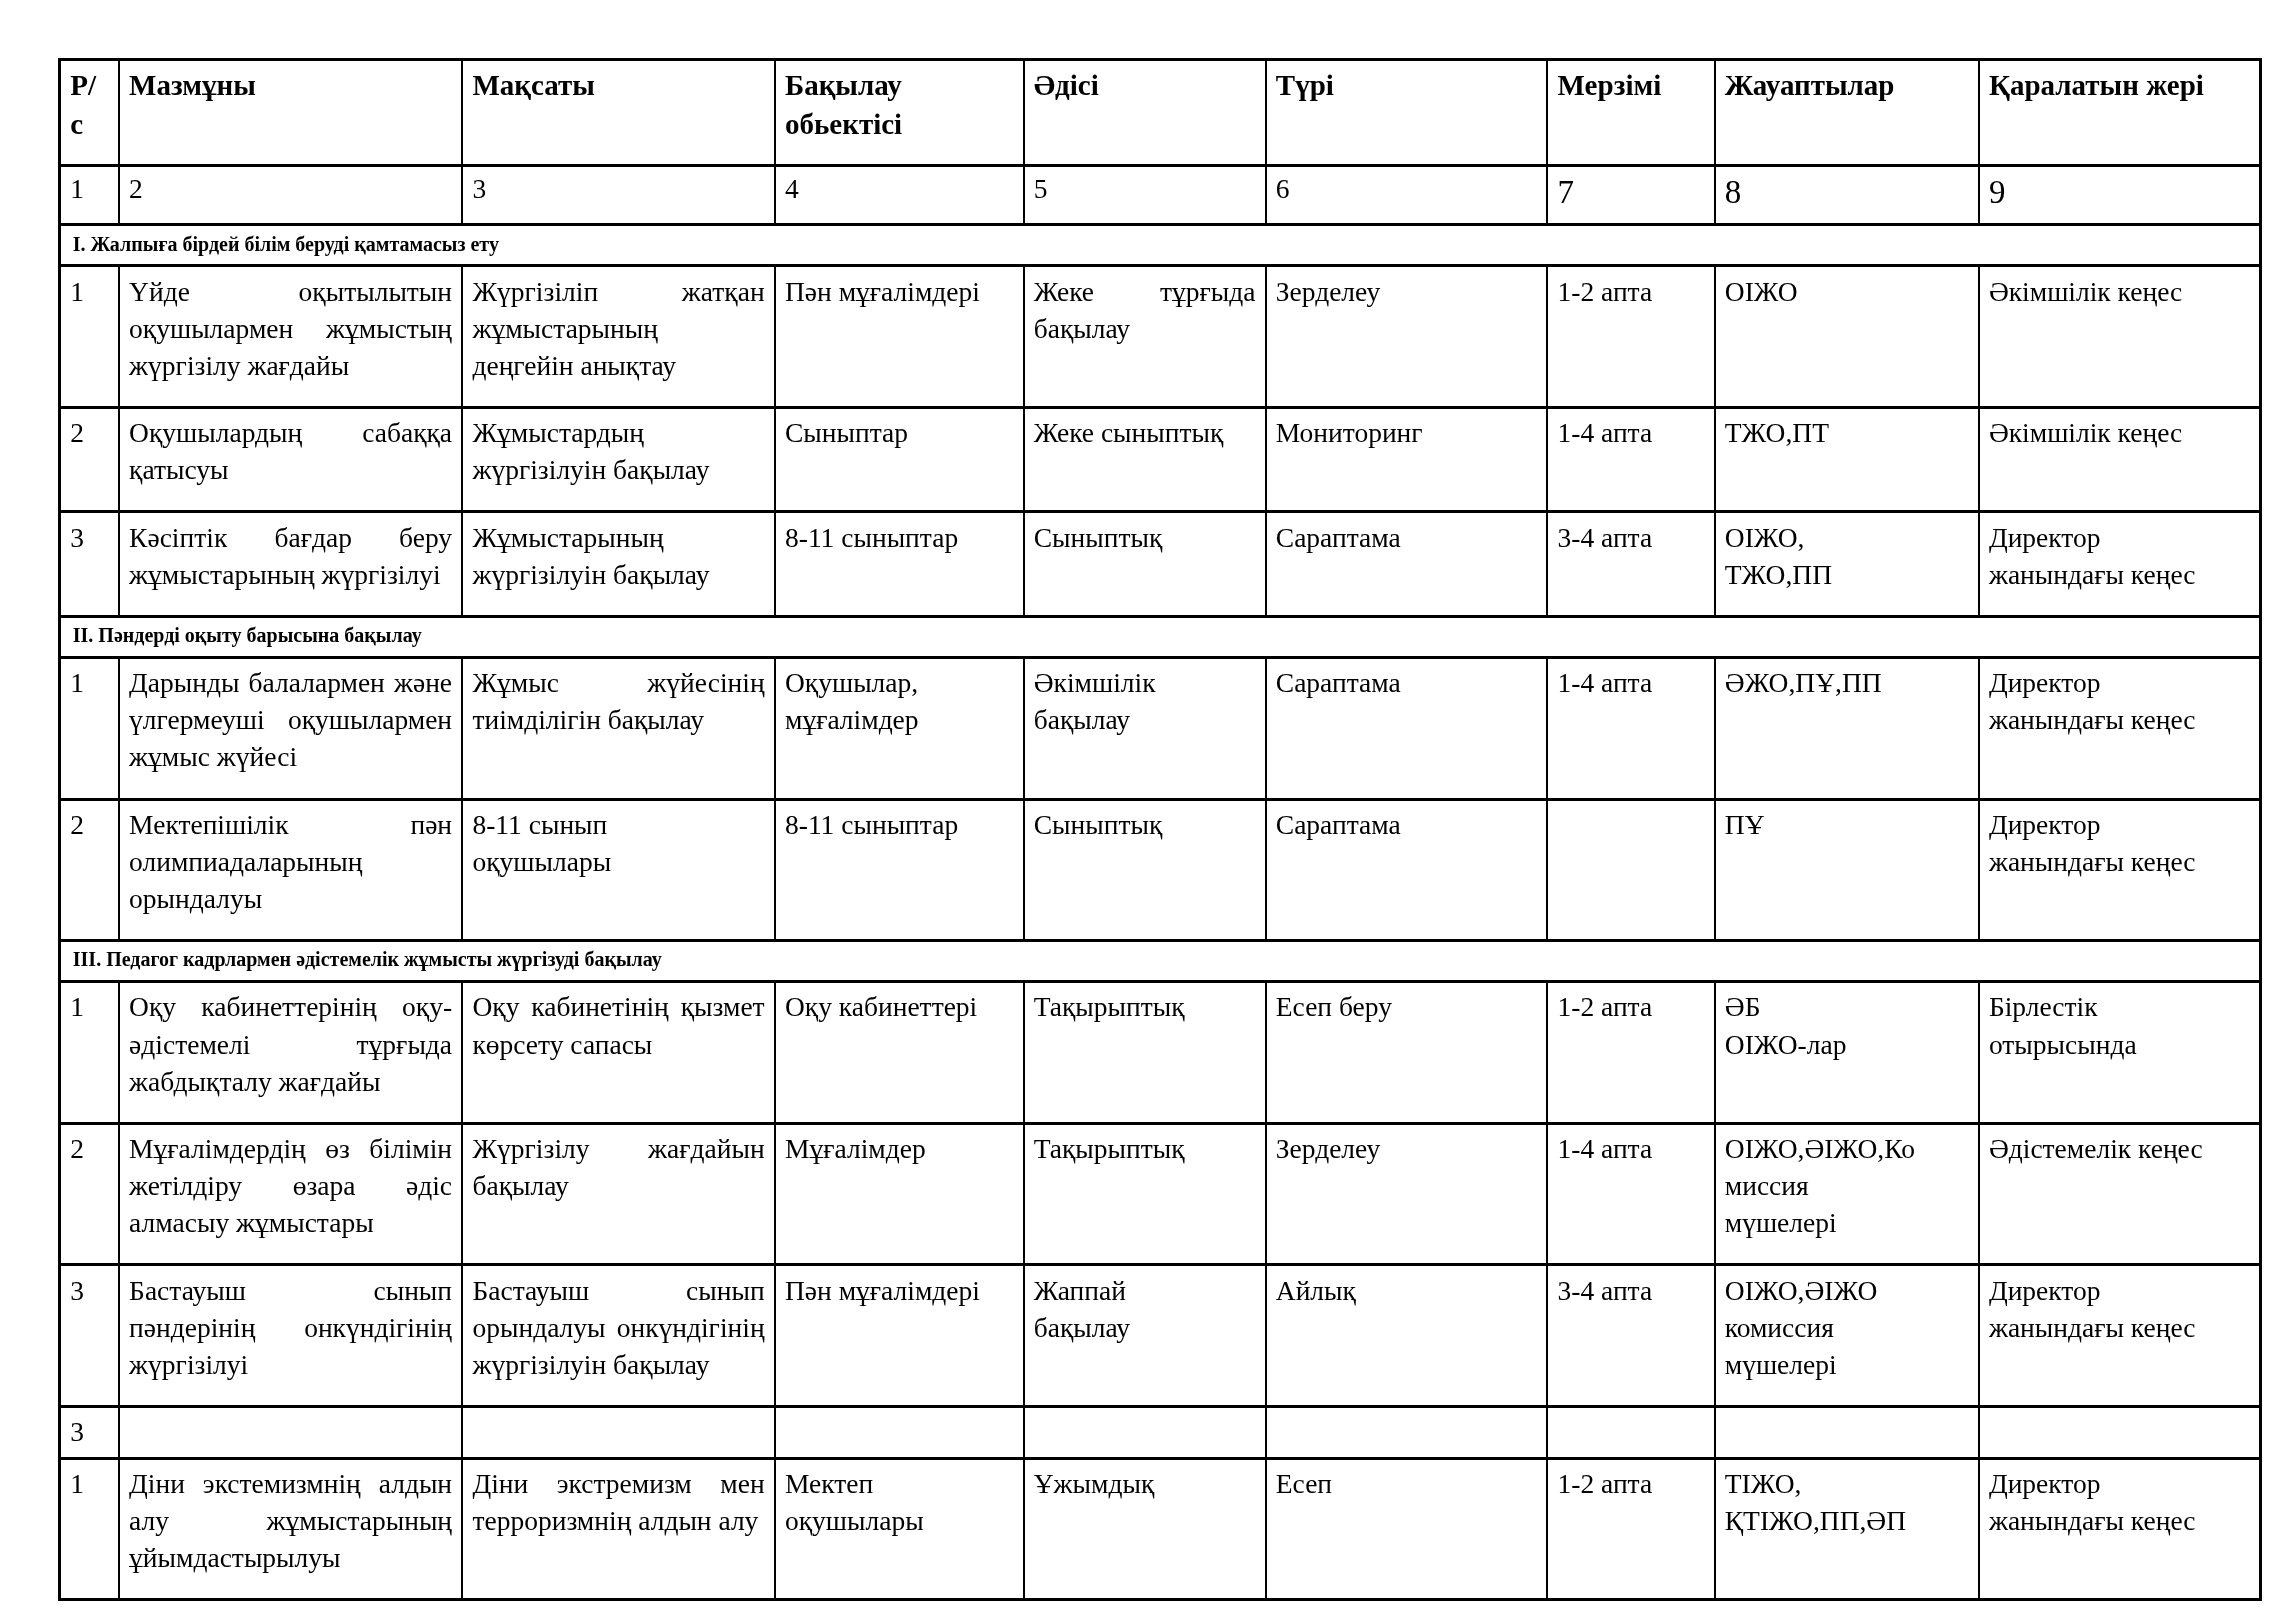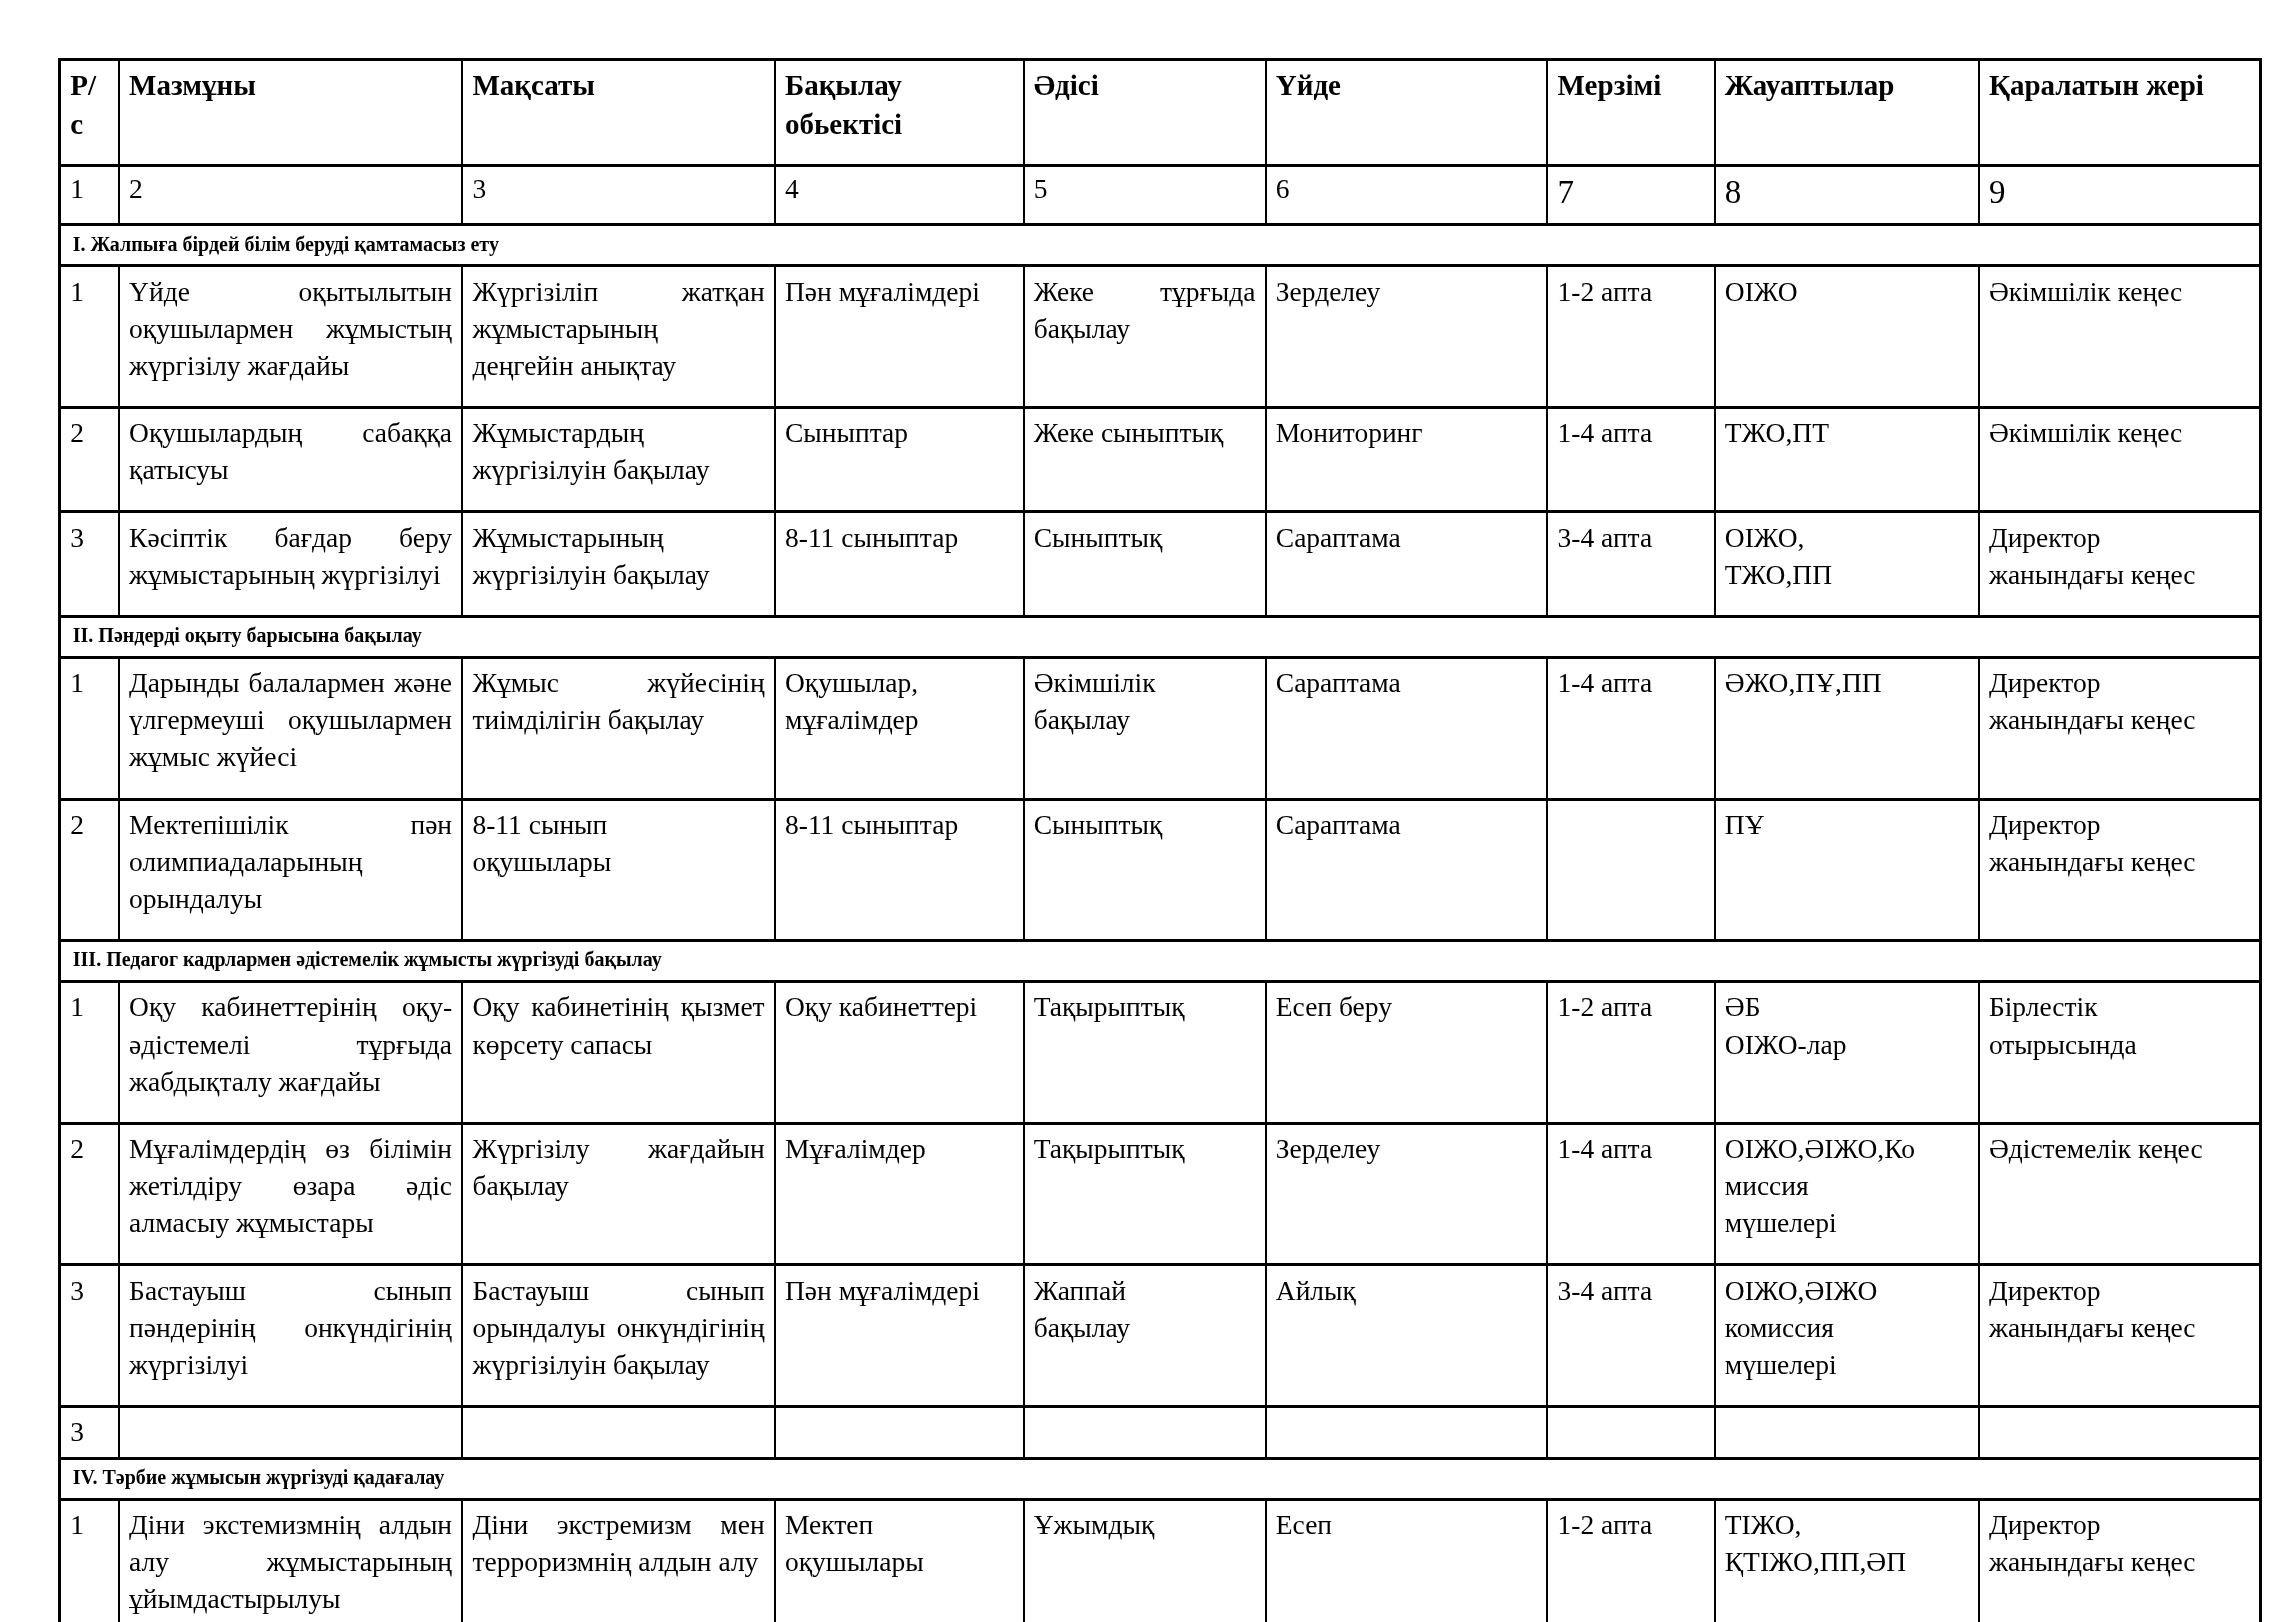--- a/index.html
+++ b/index.html
@@ -52,21 +52,21 @@
         <col class="c7">
         <col class="c8">
     </colgroup>
     <thead>
       <tr class="label-row">
         <th>Р/с</th>
         <th>Мазмұны</th>
         <th>Мақсаты</th>
         <th>Бақылау обьектісі</th>
         <th>Әдісі</th>
-        <th>Үйде</th>
+        <th>Түрі</th>
         <th>Мерзімі</th>
         <th>Жауаптылар</th>
         <th>Қаралатын жері</th>
       </tr>
       <tr class="num-row">
         <td>1</td>
         <td>2</td>
         <td>3</td>
         <td>4</td>
         <td>5</td>
@@ -191,23 +191,20 @@
           <td class="body-cell c0">3</td>
           <td class="body-cell c1"></td>
           <td class="body-cell c2"></td>
           <td class="body-cell c3"></td>
           <td class="body-cell c4"></td>
           <td class="body-cell c5"></td>
           <td class="body-cell c6"></td>
           <td class="body-cell c7"></td>
           <td class="body-cell c8"></td>
         </tr>
-        <tr class="section-row">
-          <td colspan="9">ІV. Тәрбие жұмысын жүргізуді қадағалау</td>
-        </tr>
         <tr>
           <td class="body-cell c0">1</td>
           <td class="body-cell c1">Діни экстемизмнің алдын алу жұмыстарының ұйымдастырылуы</td>
           <td class="body-cell c2">Діни экстремизм мен терроризмнің алдын алу</td>
           <td class="body-cell c3">Мектеп
 оқушылары</td>
           <td class="body-cell c4">Ұжымдық</td>
           <td class="body-cell c5">Есеп</td>
           <td class="body-cell c6">1-2 апта</td>
           <td class="body-cell c7">ТІЖО,

